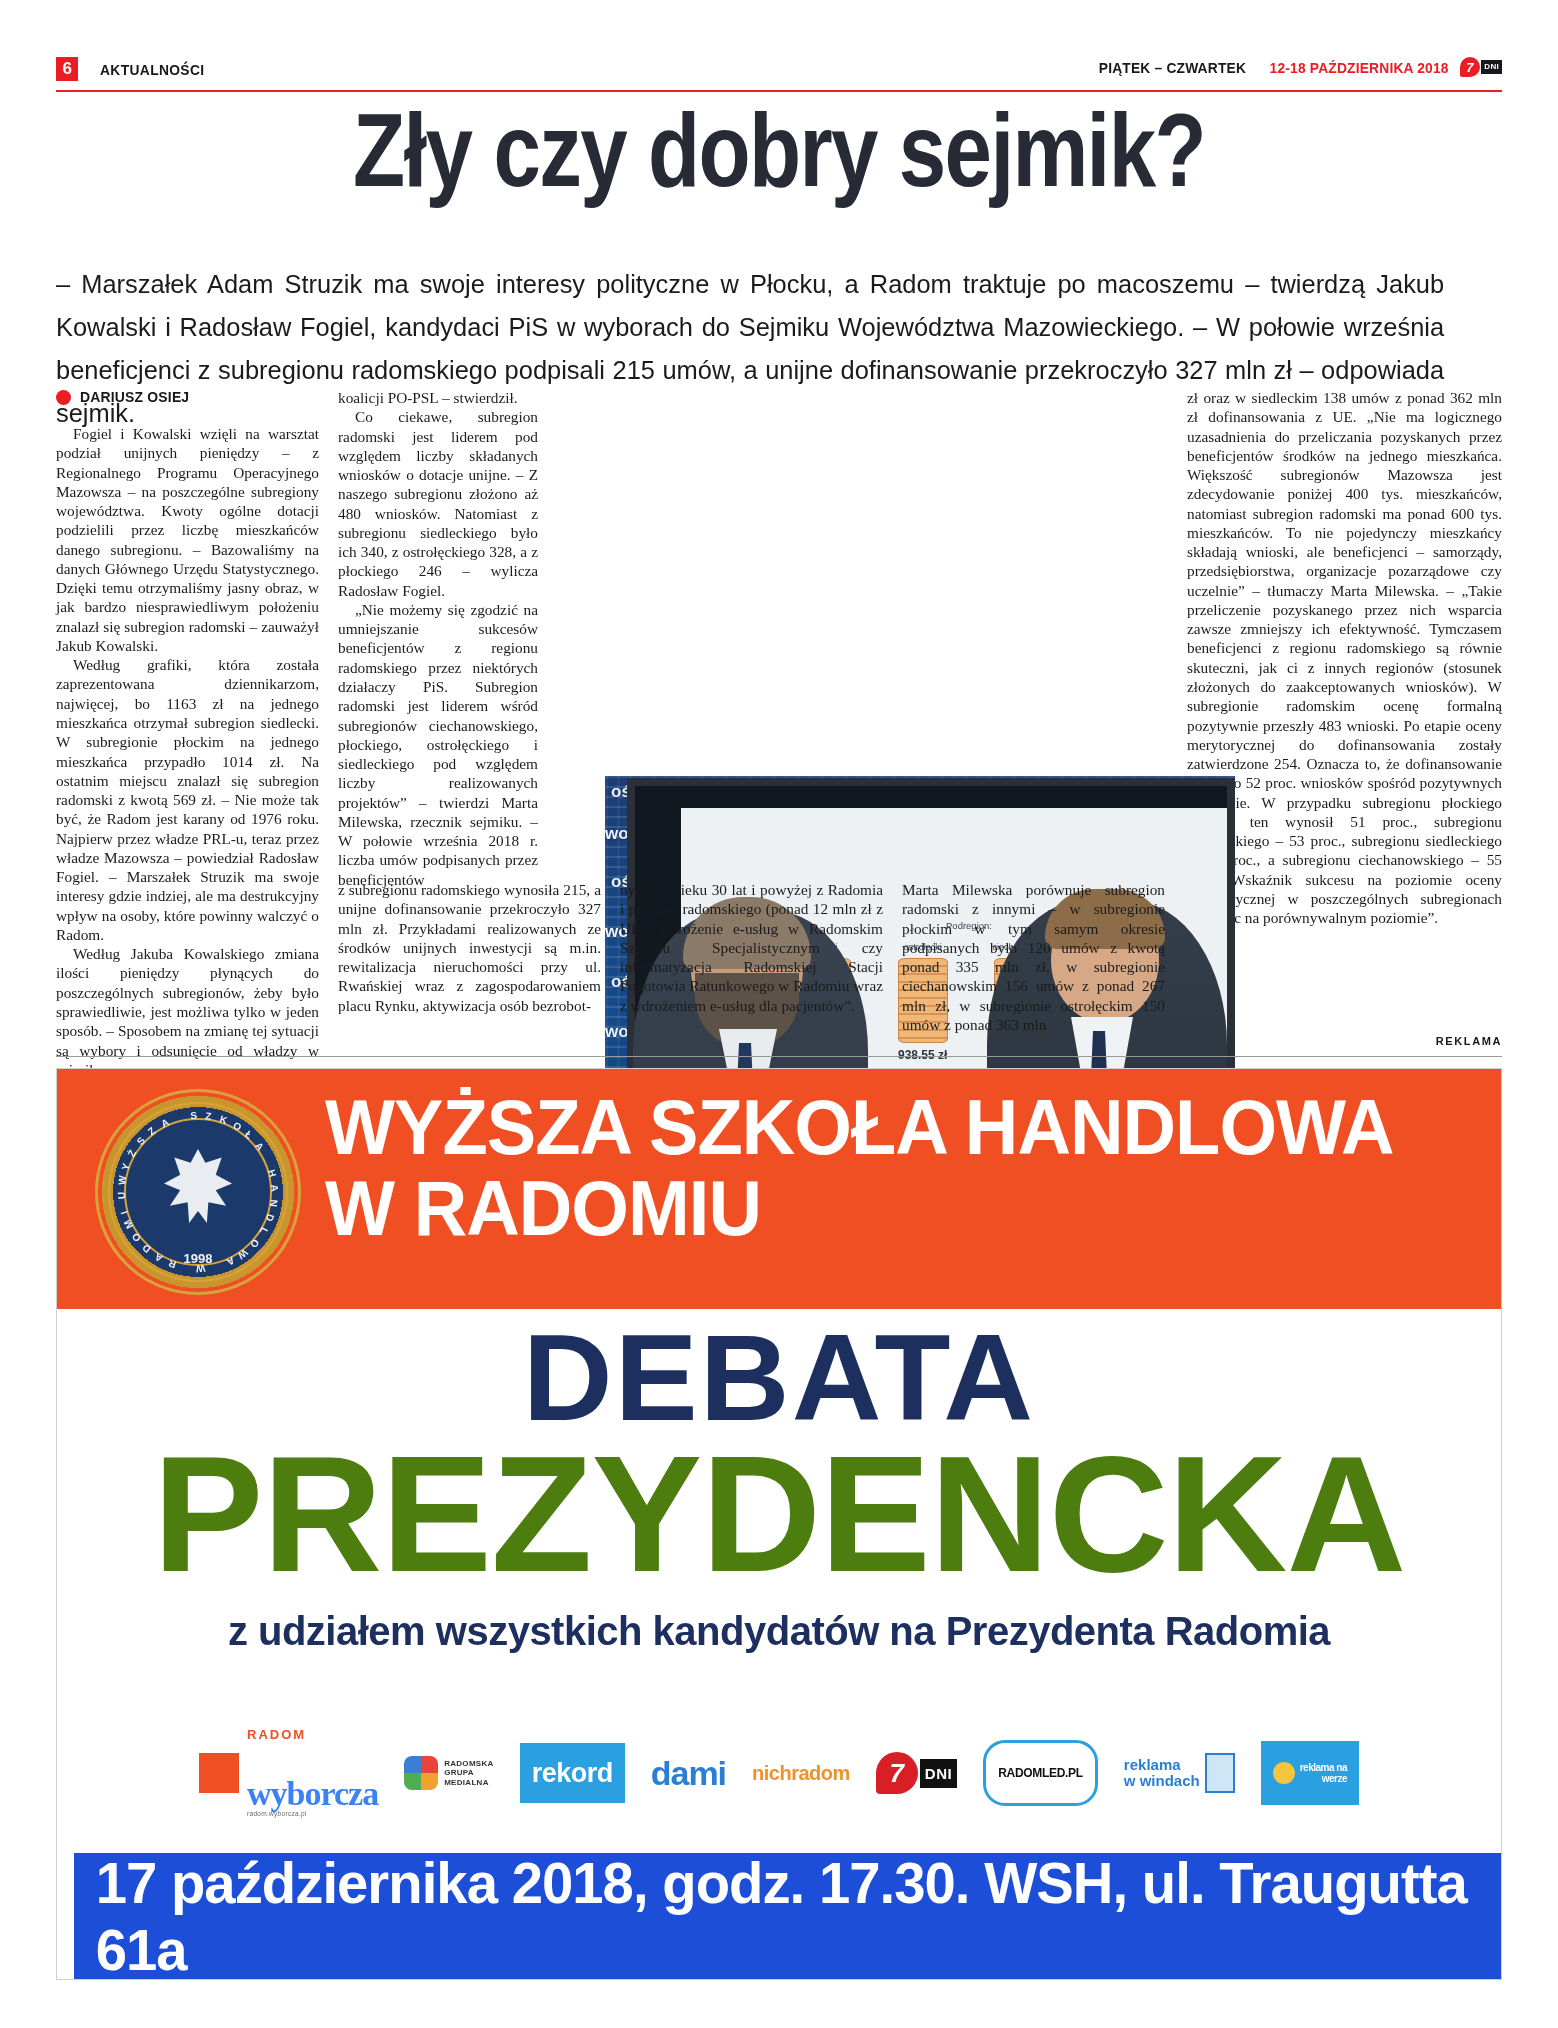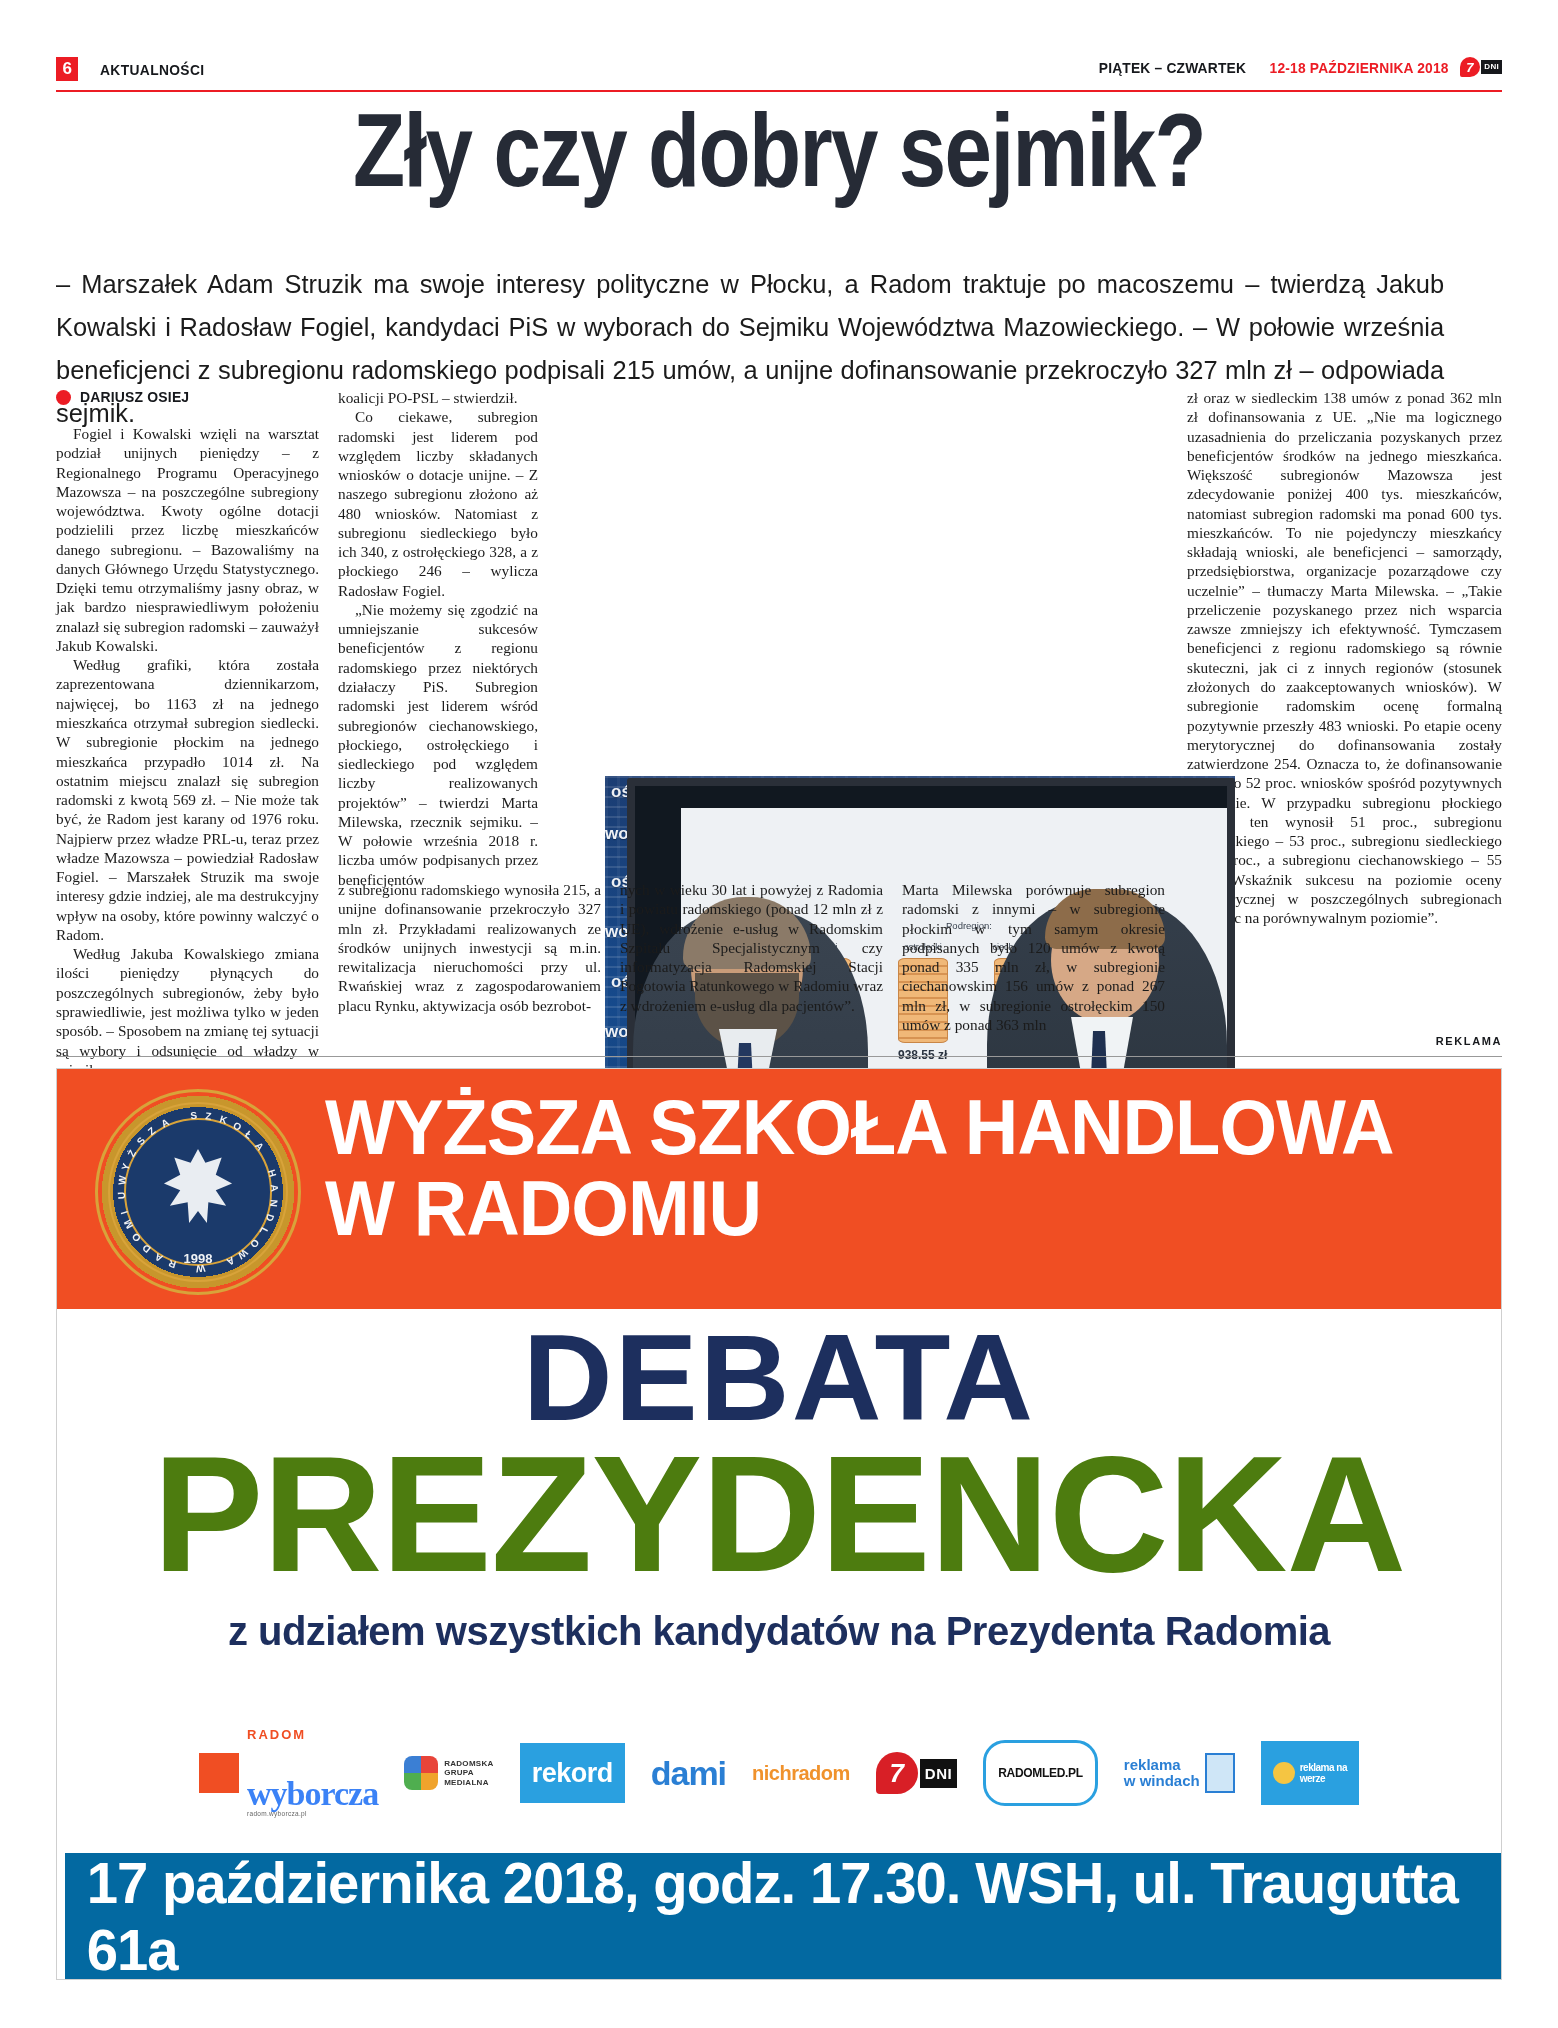--- a/index.html
+++ b/index.html
@@ -218,22 +218,22 @@
     color:#fff;font-style:italic;font-weight:bold;font-size:26px;display:flex;align-items:center;justify-content:center;}
   .lg-7dni .blk{background:#111;color:#fff;font-weight:bold;font-size:15px;padding:6px 5px;letter-spacing:0.5px;}
   .lg-radomled{border:3px solid #2aa0e0;border-radius:22px;padding:4px 12px;
     color:#111;font-weight:bold;font-size:12px;letter-spacing:-0.3px;}
   .lg-windach{gap:5px;}
   .lg-windach .tx{color:#2a7fd4;font-weight:bold;font-size:15px;line-height:1.1;text-align:left;}
   .lg-windach .win{width:26px;height:36px;background:#cfe6f7;border:2px solid #2a7fd4;}
   .lg-werze{background:#2aa0e0;color:#fff;padding:6px 12px;font-weight:bold;font-size:21px;letter-spacing:-0.5px;
     display:flex;align-items:center;gap:5px;}
   .lg-werze .sun{width:22px;height:22px;border-radius:50%;background:#f5c542;}
-  .lg-werze .small{font-size:10px;line-height:1.1;text-align:left;}
-  .ad-bottom{position:absolute;left:8px;bottom:0;width:100%;height:126px;background:#0369a1;
+  .lg-werze .small{font-size:10px;line-height:1.1;text-align:right;}
+  .ad-bottom{position:absolute;left:17px;bottom:0;width:100%;height:126px;background:#1d4ed8;
     display:flex;align-items:center;justify-content:center;}
   .ad-bottom span{font-family:"Liberation Sans", sans-serif;font-weight:bold;color:#fff;
     font-size:58px;letter-spacing:-1px;transform:scaleX(0.97);}
 </style>
 </head>
 <body>
 
 <div class="page">
 
   <div class="masthead">

